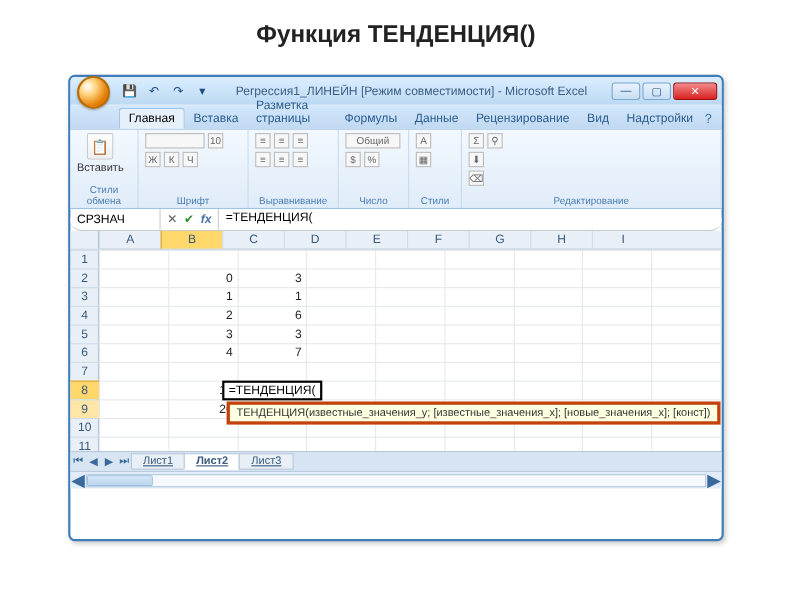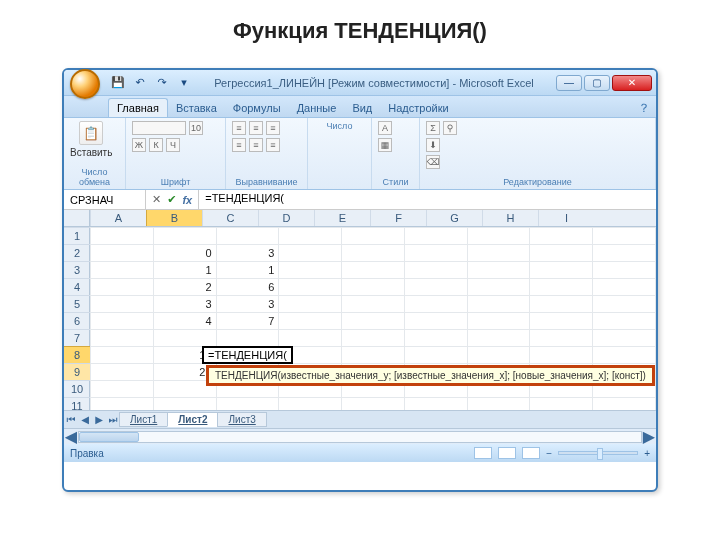--- a/index.html
+++ b/index.html
@@ -37,21 +37,21 @@
   .group { border-right: 1px solid #c7dbef; padding: 3px 6px 2px; display: flex; flex-direction: column; justify-content: space-between; }
   .group-body { display: flex; gap: 4px; align-items: flex-start; }
   .group-label { font-size: 9px; color: #4a7eb3; text-align: center; }
   .big-btn { width: 42px; font-size: 10px; text-align: center; color: #333; }
   .big-btn .ic { width: 24px; height: 24px; margin: 0 auto 2px; border: 1px solid #ccc; border-radius: 2px;
     background: linear-gradient(#fff,#eee); display:flex; align-items:center; justify-content:center; font-size:13px; }
   .mini { font-size: 9px; color: #555; line-height: 14px; }
   .ico-row { display:flex; gap:3px; }
   .ico { width:14px; height:14px; border:1px solid #bbb; background:#f7f7f7; font-size:9px; display:flex;align-items:center;justify-content:center; color:#666; }
 
-  .formula-row { display:flex; height:20px; border-bottom:1px solid #ccc; font-size:11px; background:#fff; }
+  .formula-row { display:flex; height:20px; border-bottom:1px solid #ccc; font-size:11px; background:#fff;border-radius:10px; }
   .name-box { width:82px; border-right:1px solid #ccc; padding:2px 6px; display:flex; align-items:center; }
   .fx-btns { display:flex; border-right:1px solid #ccc; align-items:center; padding:0 6px; gap:6px; color:#666; }
   .fx-btns .fx { color:#4671a3; font-style:italic; font-weight:bold; }
   .formula-box { flex:1; padding:2px 6px; }
 
   .sheet-area { display:flex; height:200px; }
   .row-hdrs { background:#e8eff7; border-right:1px solid #b6c8da; }
   .row-hdrs .rh { height:17px; width:26px; border-top:1px solid #d0dbe8; font-size:11px; color:#395a7c;
     display:flex; align-items:center; justify-content:center; }
   .row-hdrs .rh.sel { background:#ffd76b; border-color:#d4a83e; }
@@ -103,34 +103,36 @@
       <div class="win-ctrls">
         <div class="win-btn">—</div>
         <div class="win-btn">▢</div>
         <div class="win-btn close">✕</div>
       </div>
     </div>
 
     <div class="tabs">
       <div class="tab active">Главная</div>
       <div class="tab">Вставка</div>
+      <div class="tab">Разметка страницы</div>
       <div class="tab">Формулы</div>
       <div class="tab">Данные</div>
+      <div class="tab">Рецензирование</div>
       <div class="tab">Вид</div>
       <div class="tab">Надстройки</div>
       <div class="tab-help">？</div>
     </div>
 
     <div class="ribbon">
       <div class="group" style="width:62px">
         <div class="big-btn">
           <div class="ic">📋</div>
           <span>Вставить</span>
         </div>
-        <div class="group-label">Число обмена</div>
+        <div class="group-label">Стили обмена</div>
       </div>
       <div class="group" style="width:100px">
         <div class="group-body mini">
           <div>
             <div class="ico-row">
                 <span class="ico" style="width:54px"></span>
                 <span class="ico">10</span>
               </div>
             <div class="ico-row" style="margin-top:3px">
                 <span class="ico">Ж</span>
@@ -152,20 +154,31 @@
             <div class="ico-row" style="margin-top:3px">
                 <span class="ico">≡</span>
                 <span class="ico">≡</span>
                 <span class="ico">≡</span>
               </div>
           </div>
         </div>
         <div class="group-label">Выравнивание</div>
       </div>
       <div class="group" style="width:64px">
+        <div class="group-body mini">
+          <div>
+            <div class="ico-row">
+                <span class="ico" style="width:50px">Общий</span>
+              </div>
+            <div class="ico-row" style="margin-top:3px">
+                <span class="ico">$</span>
+                <span class="ico">%</span>
+              </div>
+          </div>
+        </div>
         <div class="group-label">Число</div>
       </div>
       <div class="group" style="width:48px">
         <div class="group-body mini">
             <div>
           <div class="ico-row">
                 <span class="ico">A</span>
               </div>
           <div class="ico-row" style="margin-top:3px">
                 <span class="ico">▦</span>
@@ -375,27 +388,15 @@
     </div>
 
     <div class="hscroll">
       <span class="nav-btn">◀</span>
       <div class="track">
           <div class="thumb"></div>
         </div>
       <span class="nav-btn">▶</span>
     </div>
 
-    <div class="statusbar">
-      <span>Правка</span>
-      <span class="spacer"></span>
-      <span class="view-btn"></span>
-      <span class="view-btn"></span>
-      <span class="view-btn"></span>
-      <span>−</span>
-      <div class="zoom-track">
-          <div class="zoom-thumb"></div>
-        </div>
-      <span>+</span>
-    </div>
 
   </div>
 </div>
 
 </body></html>

